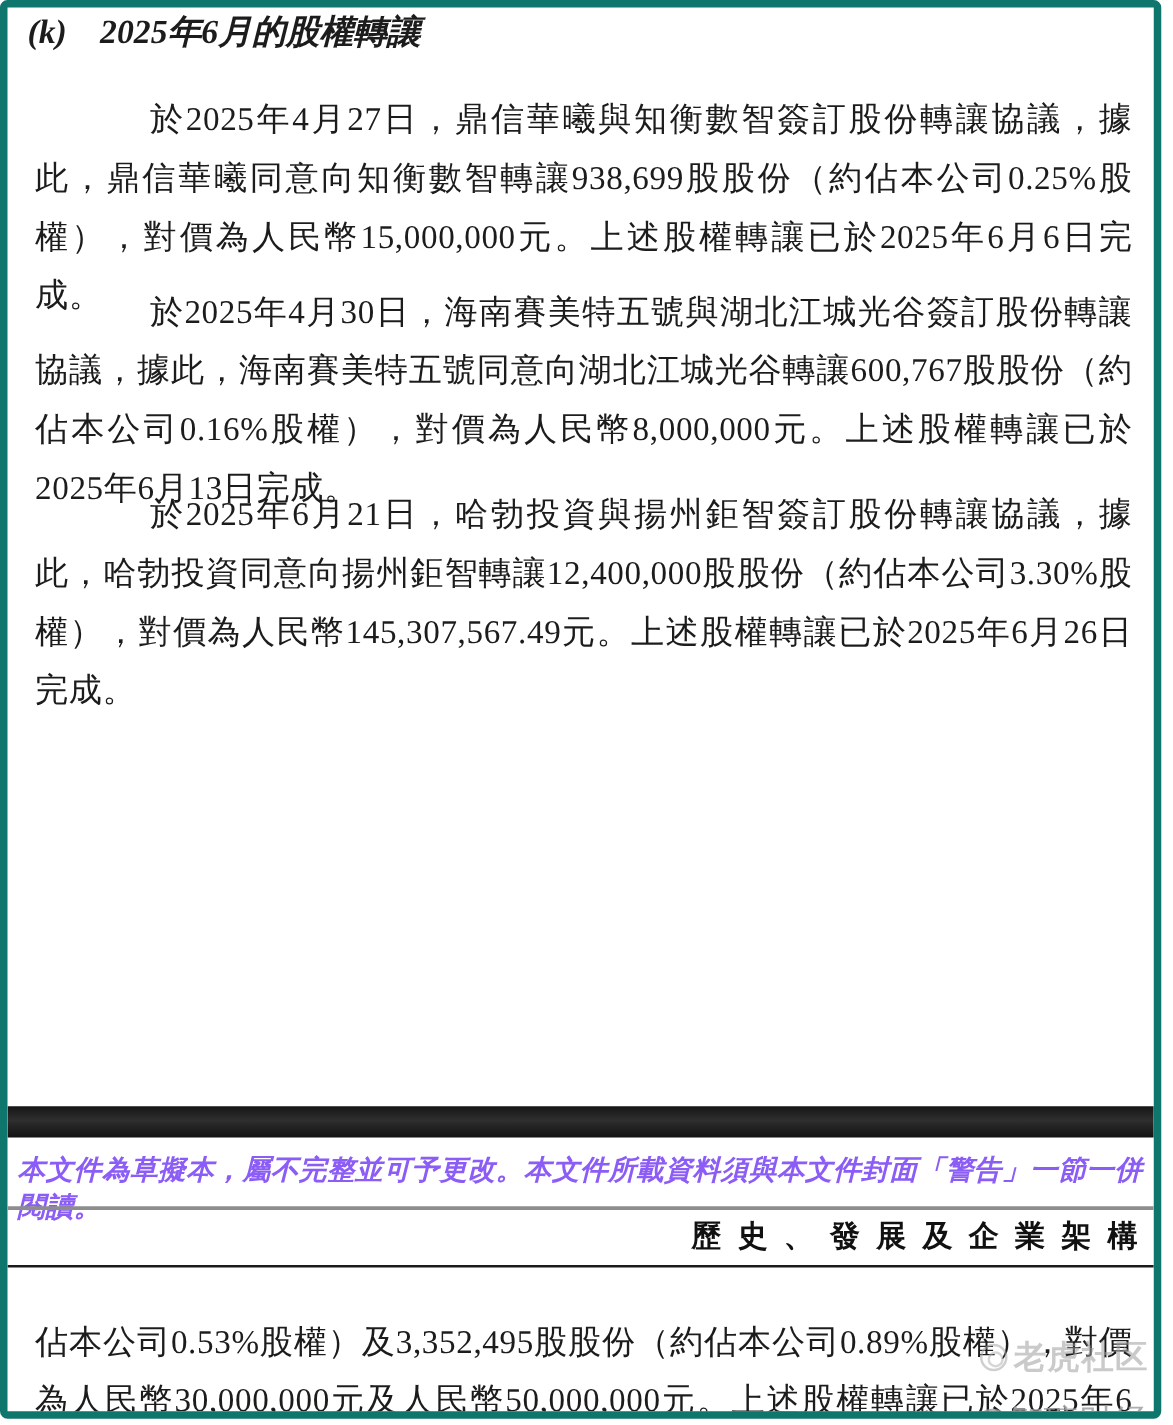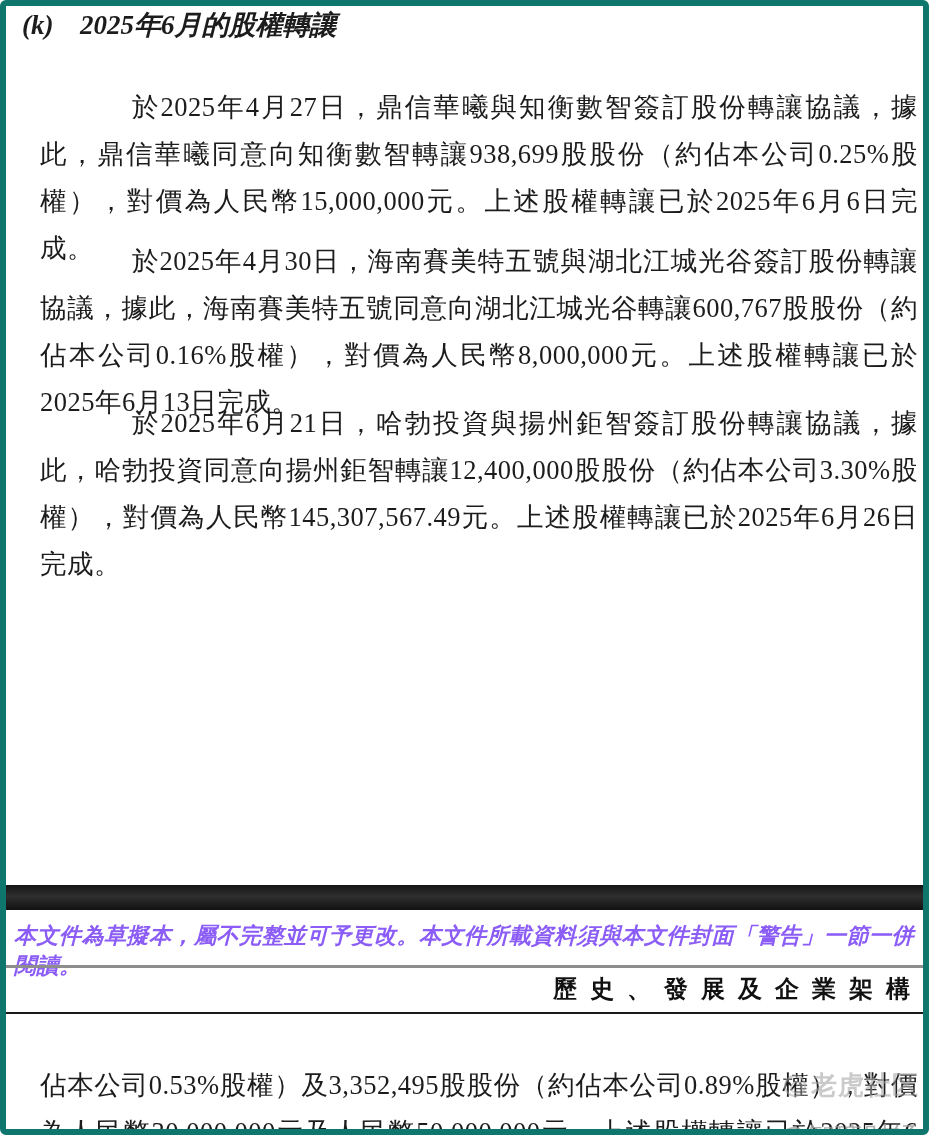--- a/index.html
+++ b/index.html
@@ -45,21 +45,21 @@
     white-space: nowrap;
   }
   .heading .hlabel {
     display: inline-block;
     width: 58px;
   }
   .body {
     position: absolute;
     left: 22px;
     width: 878px;
-    margin: 12px;
+    margin: 0;
     font-size: 26.5px;
     line-height: 47px;
     text-align: justify;
     text-justify: inter-ideograph;
     letter-spacing: 0.5px;
   }
   .indent { text-indent: 92px; }
   .force-justify { text-align-last: justify; }
   .p1 { top: 66px; }
   .p2 { top: 220px; }

